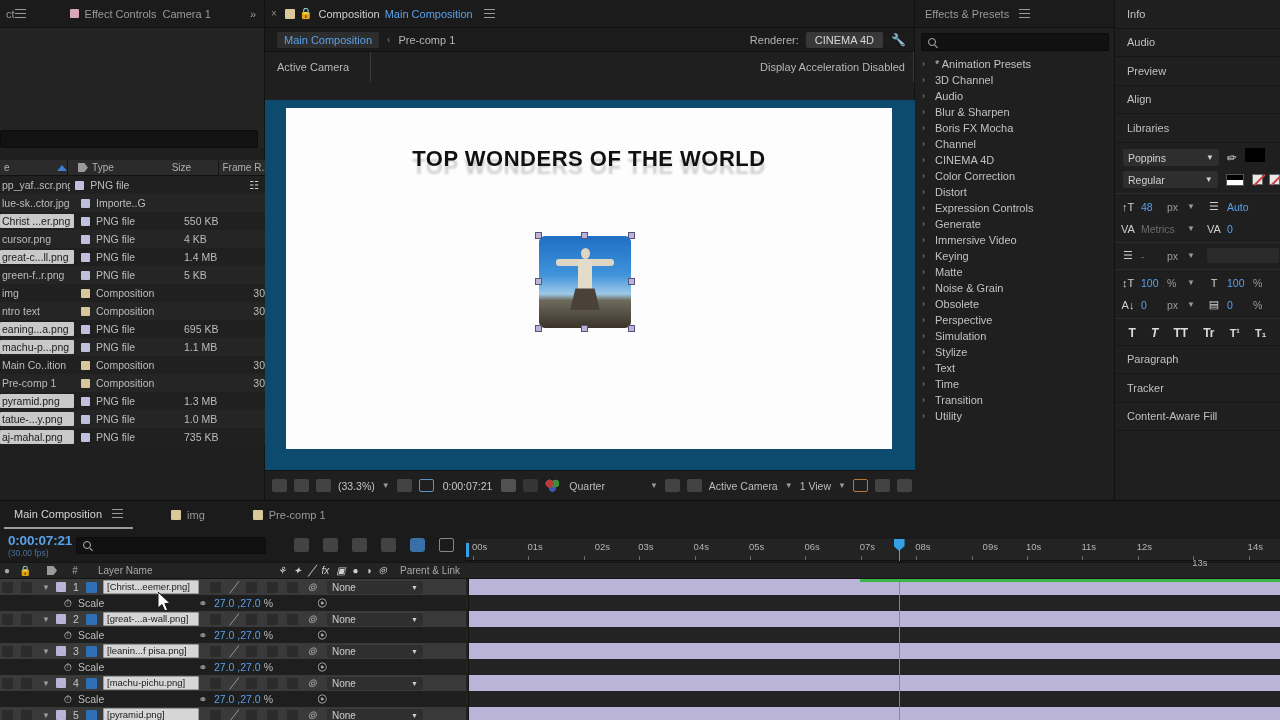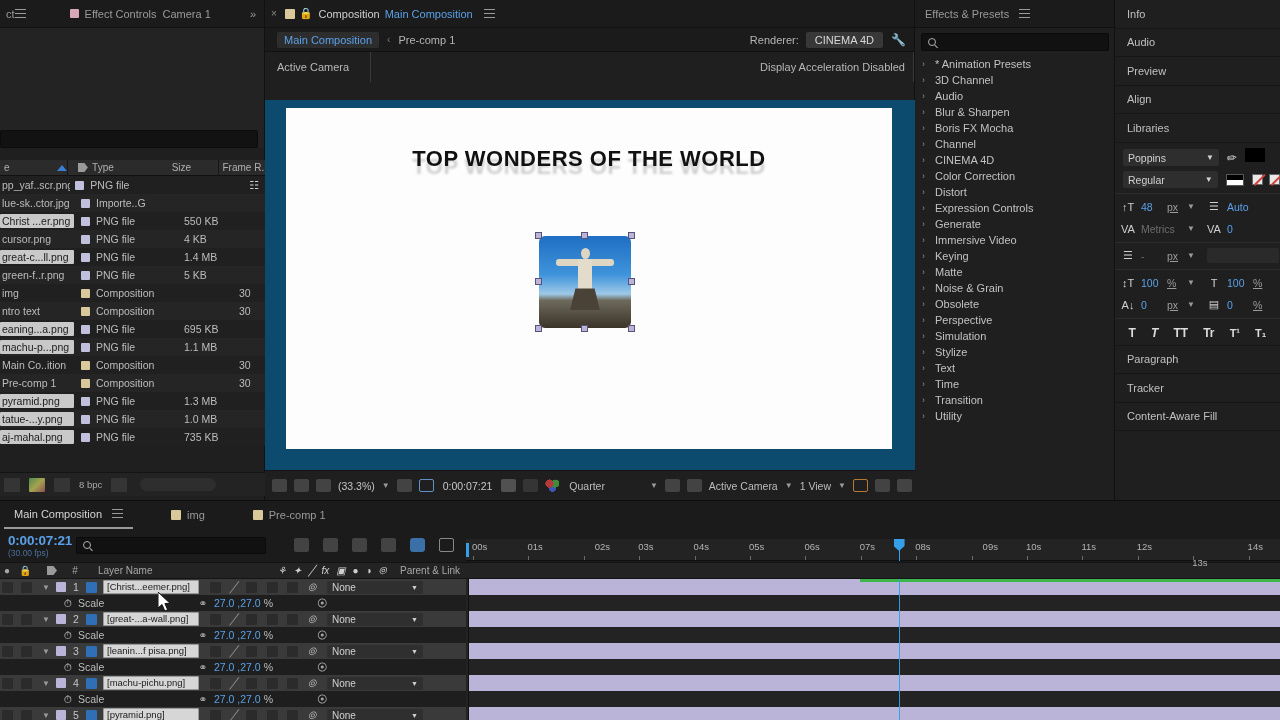--- a/index.html
+++ b/index.html
@@ -76,21 +76,21 @@
     width: 74px; padding-left: 2px; overflow: hidden; white-space: nowrap;
   }
   .prow .nm.sel {
     background: #c9c9c9; color: #1a1a1a; border-radius: 1px;
     padding: 1px 2px; margin-left: 0;
   }
   .prow .ty-sw { width: 22px; display: flex; justify-content: center; }
   .prow .ty-sw i { width: 9px; height: 9px; display: block; border-radius: 1px; }
   .prow .ty { width: 88px; }
   .prow .sz { width: 55px; }
-  .prow .fr { width: 26px; text-align: left; }
+  .prow .fr { width: 26px; text-align: right; }
   .net-icon { margin-left: auto; margin-right: 6px; color: #cfcfcf; font-size: 11px; }
 
   #proj-foot {
     position: absolute; left: 0; top: 472px; width: 265px; height: 24px;
     background: #232323; display: flex; align-items: center; gap: 9px; padding-left: 4px;
     border-top: 1px solid #141414;
   }
   .foot-ic { width: 16px; height: 14px; opacity: .8; }
   .bpc { font-size: 9.5px; color: #a8a8a8; }
   #proj-foot .pill { width: 76px; height: 13px; background: #2e2e2e; border-radius: 7px; margin-left: 4px; }
@@ -229,21 +229,21 @@
     border: 1px solid #555; }
   .bw-swatch::before { content:''; position:absolute; left:0; top:0; right:0; height:5px; background:#000; }
   .nofill { position: absolute; width: 11px; height: 11px; background: #e8e8e8; border: 1px solid #666; }
   .nofill::after { content:''; position:absolute; left:-1px; top:4px; width:15px; height:1.5px;
     background:#d04040; transform: rotate(-45deg); }
 
   .tg-row { display: flex; align-items: center; height: 22px; font-size: 10.5px; }
   .tg-row .ico { width: 26px; text-align: center; color: #cfcfcf; font-size: 11px; }
   .tg-row .val { color: #5aa0e8; width: 26px; }
   .tg-row .val.dim { color: #6d6d6d; }
-  .tg-row .unit { color: #9b9b9b; width: 20px; text-decoration: underline; }
+  .tg-row .unit { color: #9b9b9b; width: 20px; }
   .tg-row .cv { font-size: 8px; color: #9a9a9a; width: 14px; }
   .tsep { height: 1px; background: #2c2c2c; margin: 2px 0; }
   .style-row { display: flex; align-items: center; justify-content: space-around;
     height: 24px; color: #dcdcdc; font-size: 12px; font-weight: bold; padding: 0 6px; }
   .field-blank { width: 72px; height: 15px; background: #2a2a2a; border-radius: 2px; margin-left: 6px; }
 
   
   #timeline {
     position: absolute; left: 0; top: 500px; width: 1280px; height: 220px;
     background: #1b1b1b; border-top: 1px solid #0d0d0d;
@@ -483,28 +483,20 @@
           <span class="nm sel">aj-mahal.png</span>
           <span class="ty-sw">
             <i style="background:#c0c0dd"></i>
           </span>
           <span class="ty">PNG file</span>
           <span class="sz">735 KB</span>
           <span class="fr"></span>
         </div>
       </div>
 
-    <div id="proj-foot">
-      <span class="foot-ic" style="background:#3a3a3a;border-radius:1px;"></span>
-      <span class="foot-ic" style="background:linear-gradient(135deg,#5aa35a,#c4c45a,#a85a5a);border-radius:1px;"></span>
-      <span class="foot-ic" style="background:#3a3a3a;border-radius:1px;"></span>
-      <span class="bpc">8 bpc</span>
-      <span class="foot-ic" style="background:#3a3a3a;border-radius:1px;"></span>
-      <span class="pill"></span>
-    </div>
   </div>
 
   <div id="comp-col">
 
     <div class="panel-tab-bar" id="comp-tabbar">
       <span class="x">×</span>
       <span class="swatch" style="background:#d8c89a;width:10px;height:10px;"></span>
       <span class="lock">🔒</span>
       <span class="ct">Composition</span>
       <span class="cn">Main Composition</span>

